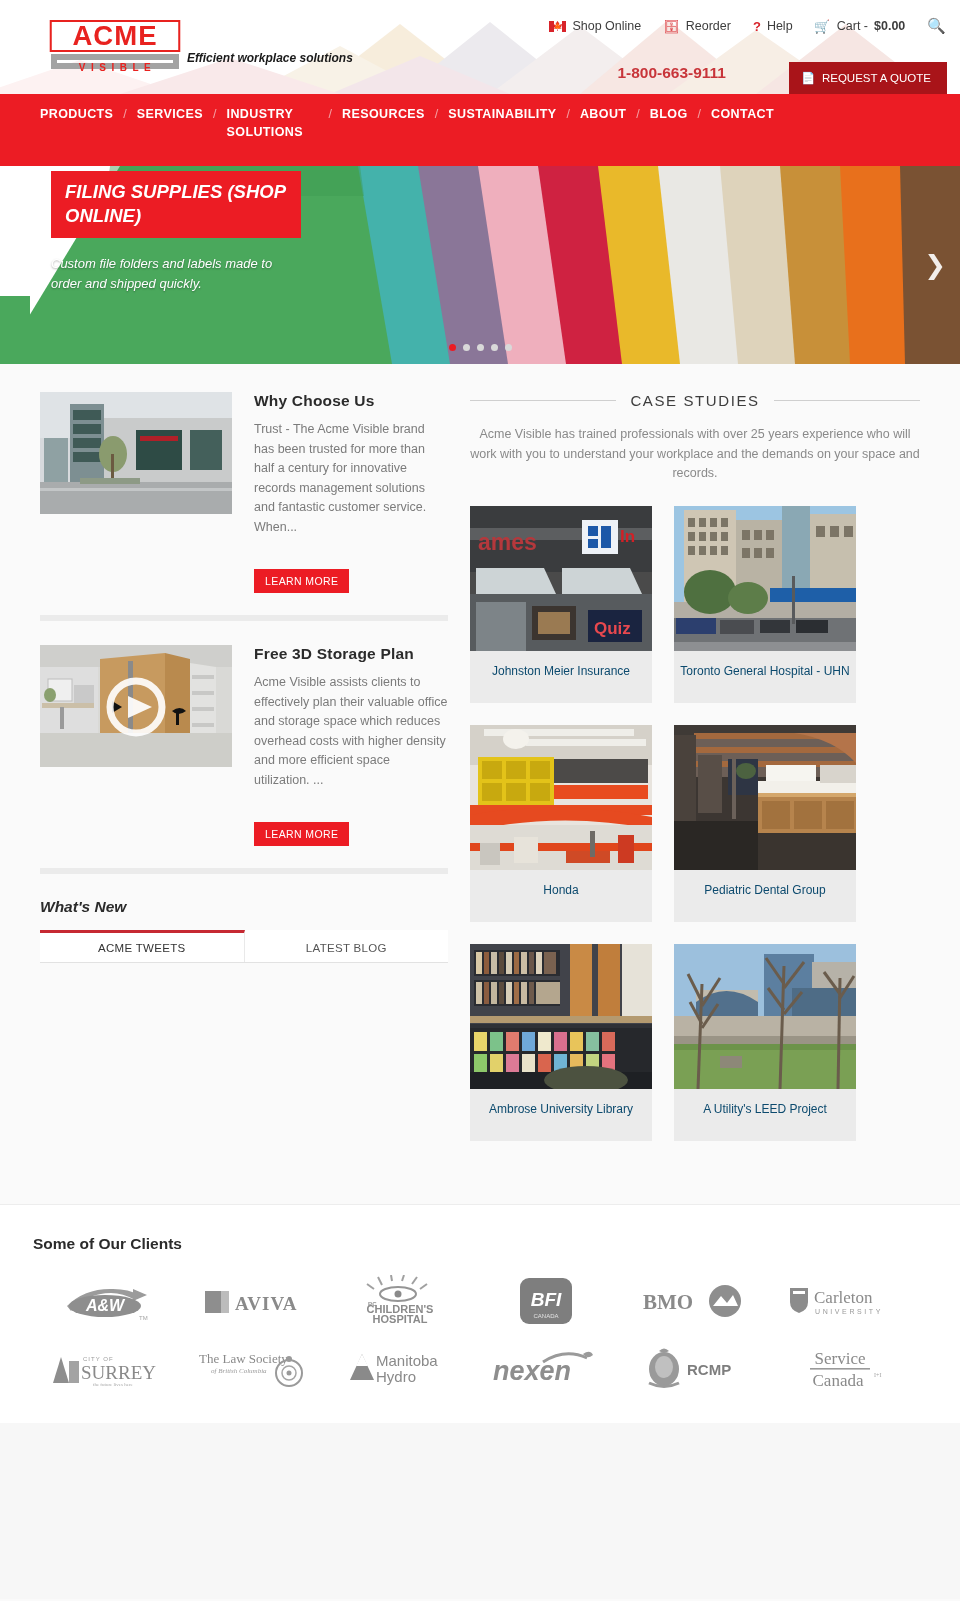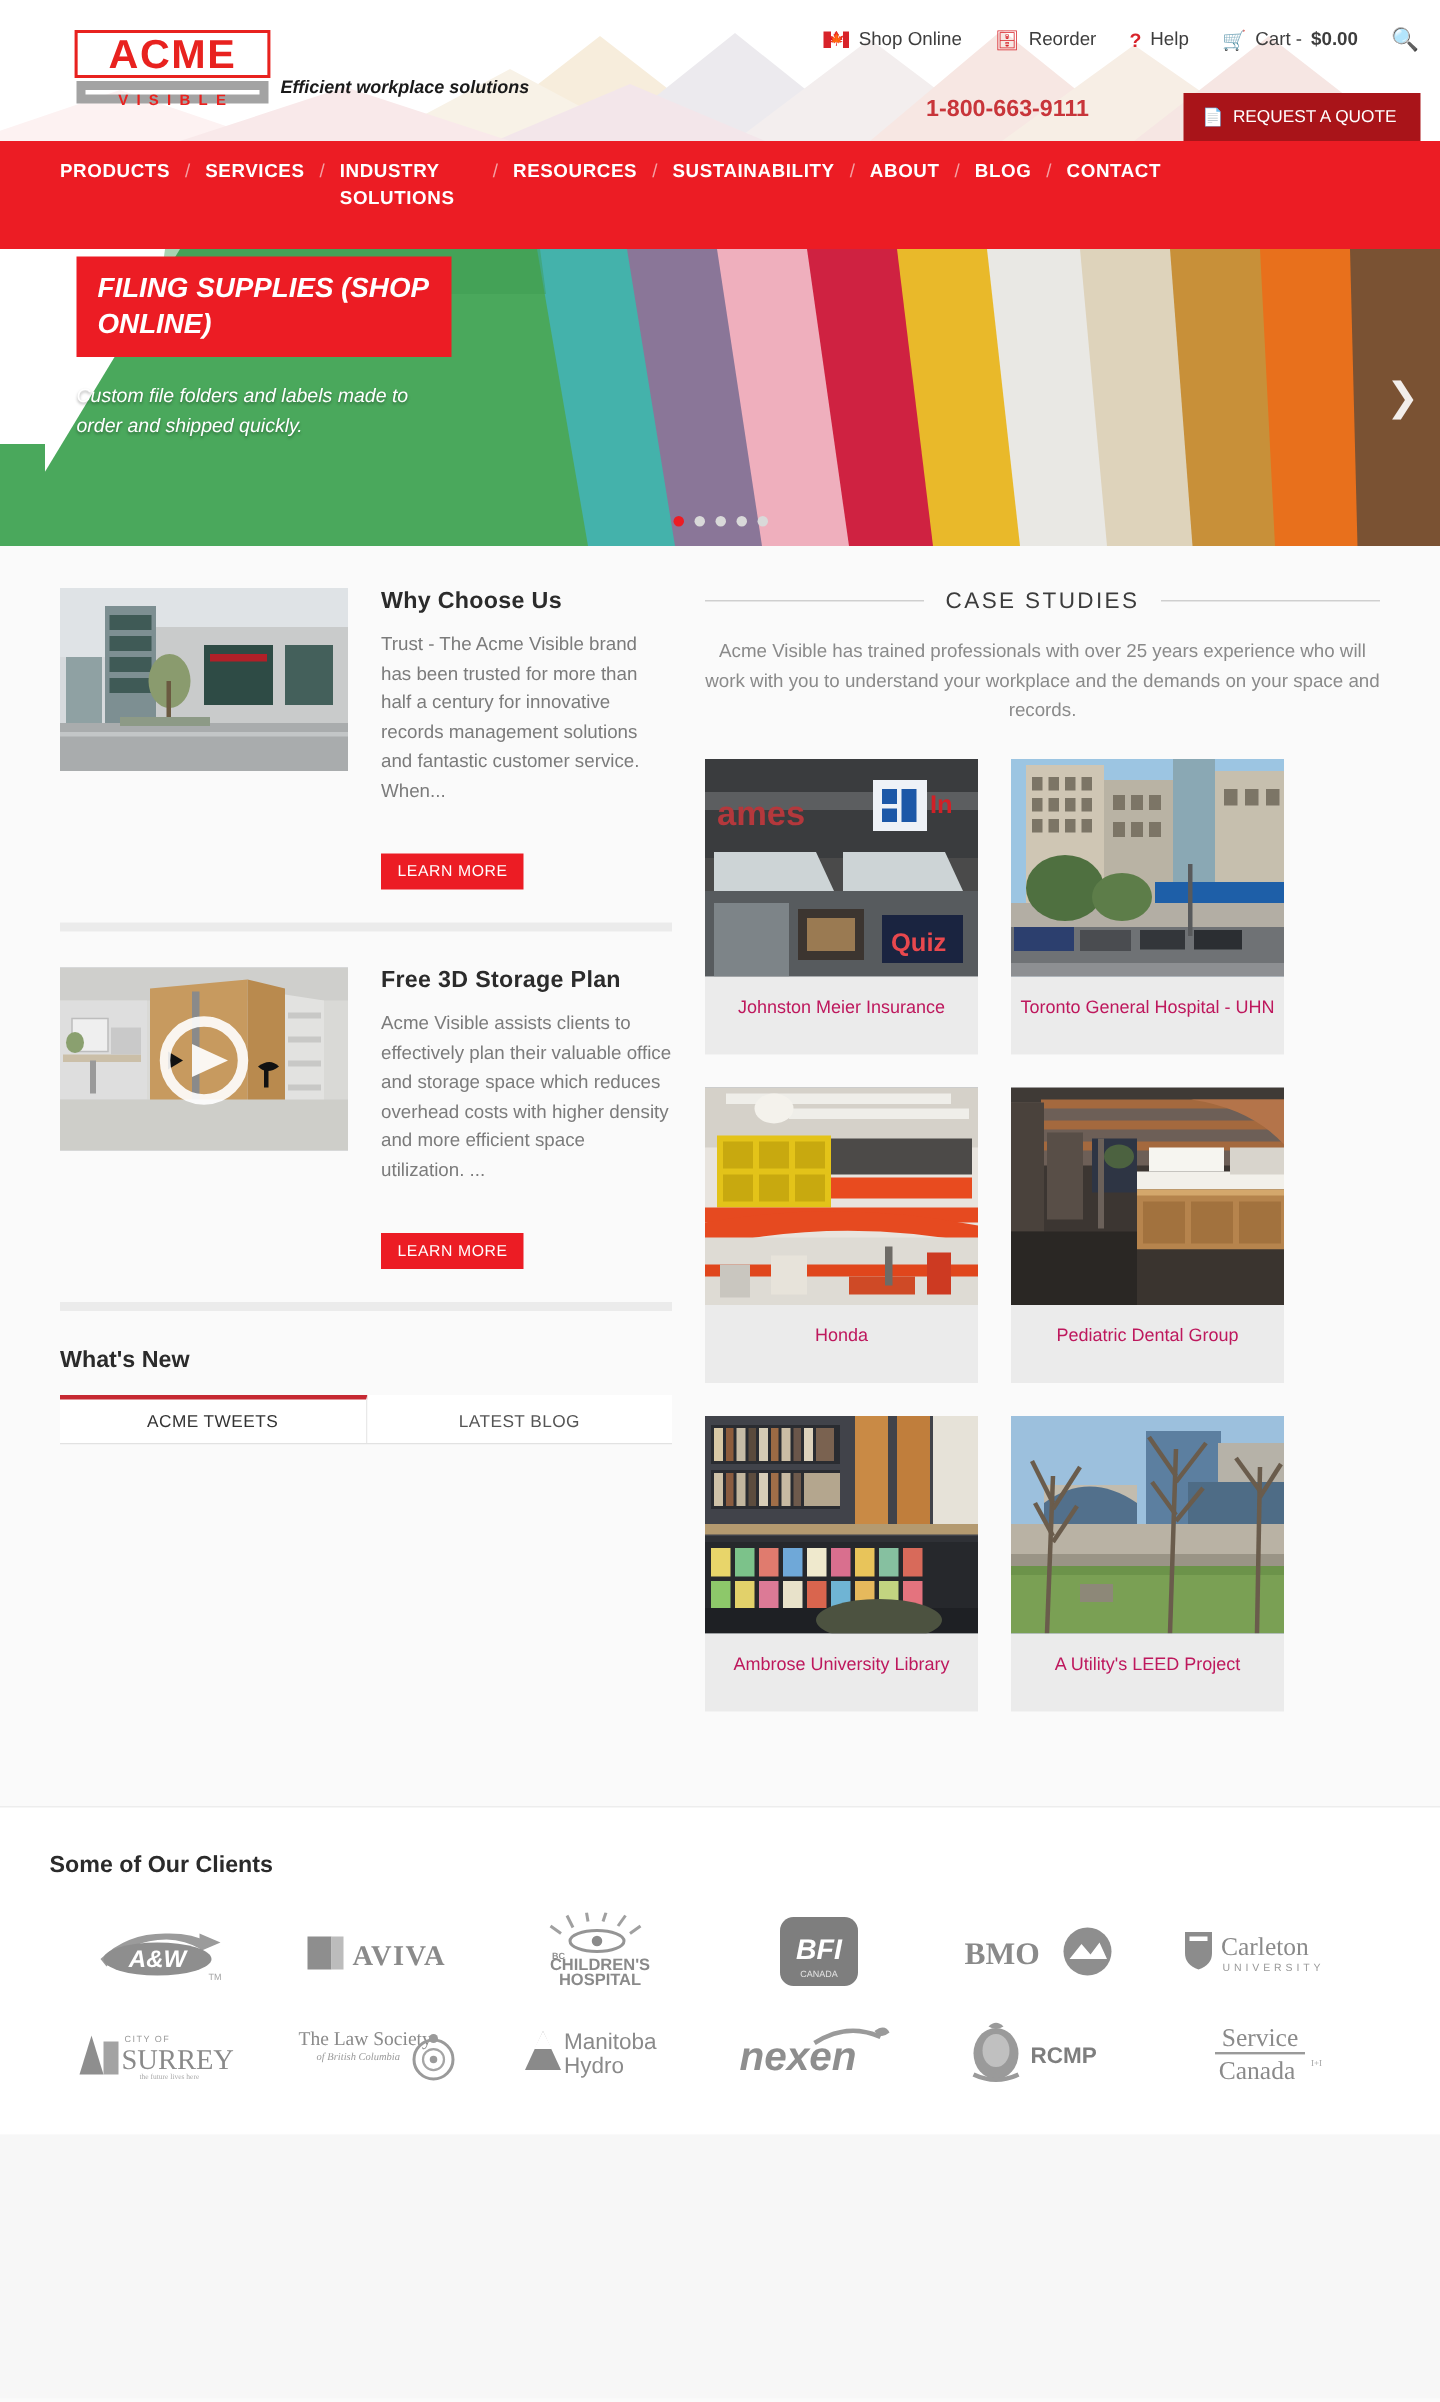--- a/index.html
+++ b/index.html
@@ -149,21 +149,21 @@
     letter-spacing: .2px;
   }
   .feature-text { font-size: 12.5px; line-height: 19.5px; color: #7b7b7b; }
   .btn-learn {
     display: inline-block; margin-top: 32px; background: #ec1c24; color: #fff;
     font-size: 10.5px; padding: 6px 11px; letter-spacing: .4px; cursor: pointer;
   }
   .divider { height: 6px; background: #ebebeb; margin: 22px 0 24px 0; }
 
   .whatsnew-title {
-    font-size: 15.5px; font-weight: bold; color: #2b2b2b; margin-bottom: 14px;
+    font-size: 15.5px; font-weight: bold; color: #2b2b2b; margin-bottom: 14px; font-style: italic;
   }
   .tabs { display: flex; border-bottom: 1px solid #e2e2e2; }
   .tab {
     flex: 1; text-align: center; font-size: 11.5px; color: #555;
     padding: 9px 0 8px 0; background: #fff; border-top: 3px solid transparent;
     border-right: 1px solid #e9e9e9; cursor: pointer; letter-spacing: .3px;
   }
   .tab:last-child { border-right: none; }
   .tab.active { border-top-color: #c62932; color: #333; }
   .tab-panel { height: 30px; background: #fafafa; }
@@ -178,21 +178,21 @@
   .cs-intro {
     font-size: 12.5px; line-height: 19.5px; color: #8a8a8a; text-align: center;
     margin-bottom: 22px;
   }
   .cs-grid { display: flex; flex-wrap: wrap; gap: 22px 22px; }
   .cs-card {
     width: 182px; background: #ebebeb; padding: 0 0 24px 0;
   }
   .cs-img { width: 182px; height: 145px; overflow: hidden; position: relative; background: #9aa0a4; }
   .cs-label {
-    text-align: center; font-size: 12px; color: #be185d; padding: 12px 4px 0 4px;
+    text-align: center; font-size: 12px; color: #0c4a6e; padding: 12px 4px 0 4px;
     line-height: 16px;
   }
 
   
   .clients {
     background: #fff; border-top: 1px solid #ededed; padding: 30px 14px 34px 0;
   }
   .clients-inner { width: 880px; margin: 0 auto; }
   .clients-title {
     font-size: 15.5px; font-weight: bold; color: #2b2b2b; margin-bottom: 26px;

